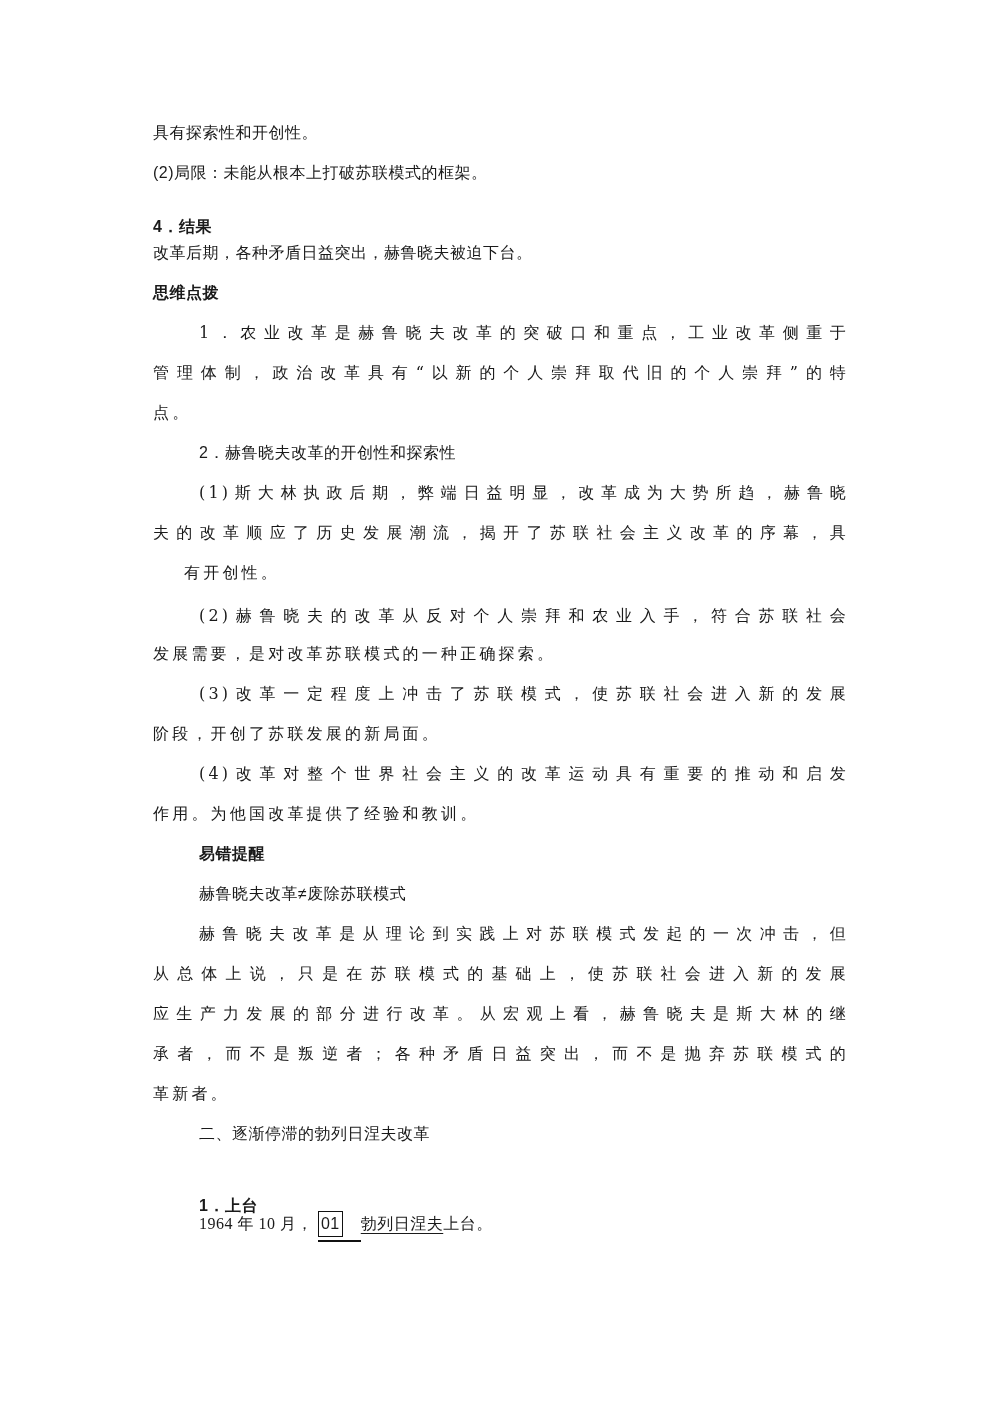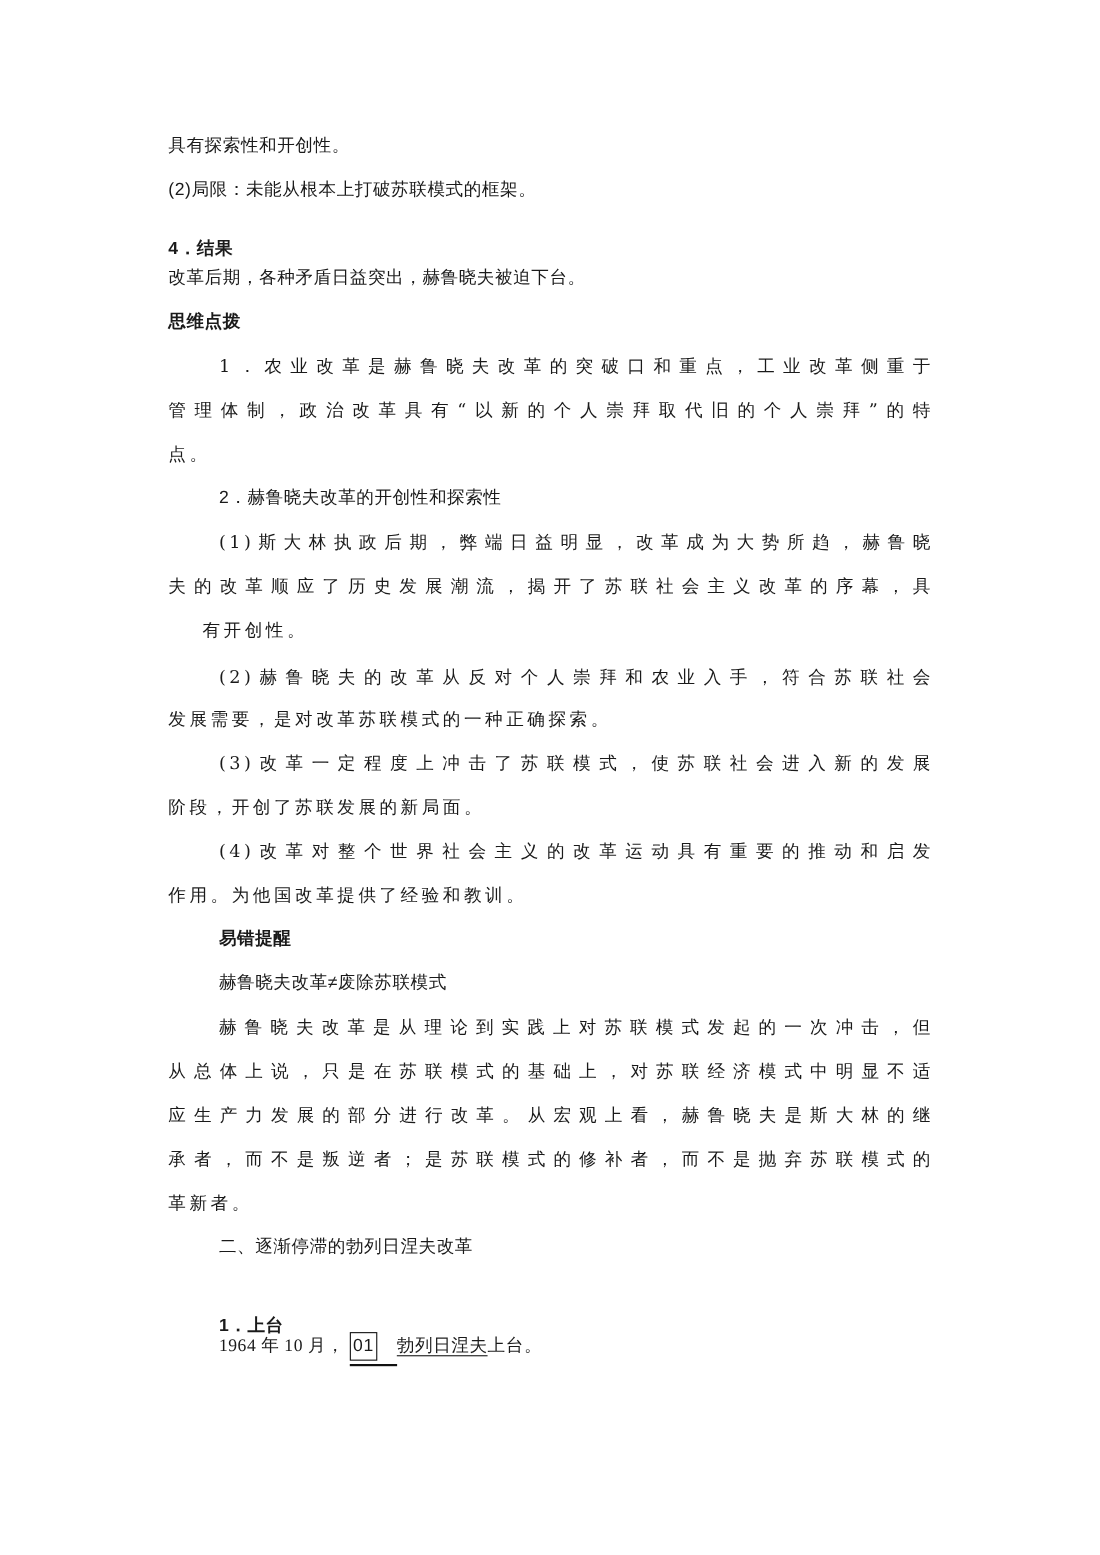--- a/index.html
+++ b/index.html
@@ -97,23 +97,23 @@
   <div class="line kai" style="top:601px;">阶段，开创了苏联发展的新局面。</div>
 
   <div class="line kai indent justify-in" style="top:641px;">(4)改革对整个世界社会主义的改革运动具有重要的推动和启发</div>
   <div class="line kai" style="top:681px;">作用。为他国改革提供了经验和教训。</div>
 
   <div class="line sans bold indent" style="top:721px;">易错提醒</div>
 
   <div class="line sans indent" style="top:761px;">赫鲁晓夫改革≠废除苏联模式</div>
 
   <div class="line kai indent justify-in" style="top:801px;">赫鲁晓夫改革是从理论到实践上对苏联模式发起的一次冲击，但</div>
-  <div class="line kai justify" style="top:841px;">从总体上说，只是在苏联模式的基础上，对苏联经济模式中明显不适</div>
+  <div class="line kai justify" style="top:841px;">从总体上说，只是在苏联模式的基础上，使苏联社会进入新的发展</div>
   <div class="line kai justify" style="top:881px;">应生产力发展的部分进行改革。从宏观上看，赫鲁晓夫是斯大林的继</div>
-  <div class="line kai justify" style="top:921px;">承者，而不是叛逆者；是苏联模式的修补者，而不是抛弃苏联模式的</div>
+  <div class="line kai justify" style="top:921px;">承者，而不是叛逆者；各种矛盾日益突出，而不是抛弃苏联模式的</div>
   <div class="line kai" style="top:961px;">革新者。</div>
 
   <div class="line sans indent" style="top:1001px;">二、逐渐停滞的勃列日涅夫改革</div>
 
   <div class="line sans bold indent" style="top:1073px;">1．上台</div>
 
   <div class="line sans indent" style="top:1091px;">
     <span class="serif">1964 年 10 月，</span>
     <span class="blank-wrap">
       <span class="blank-box">01</span>

